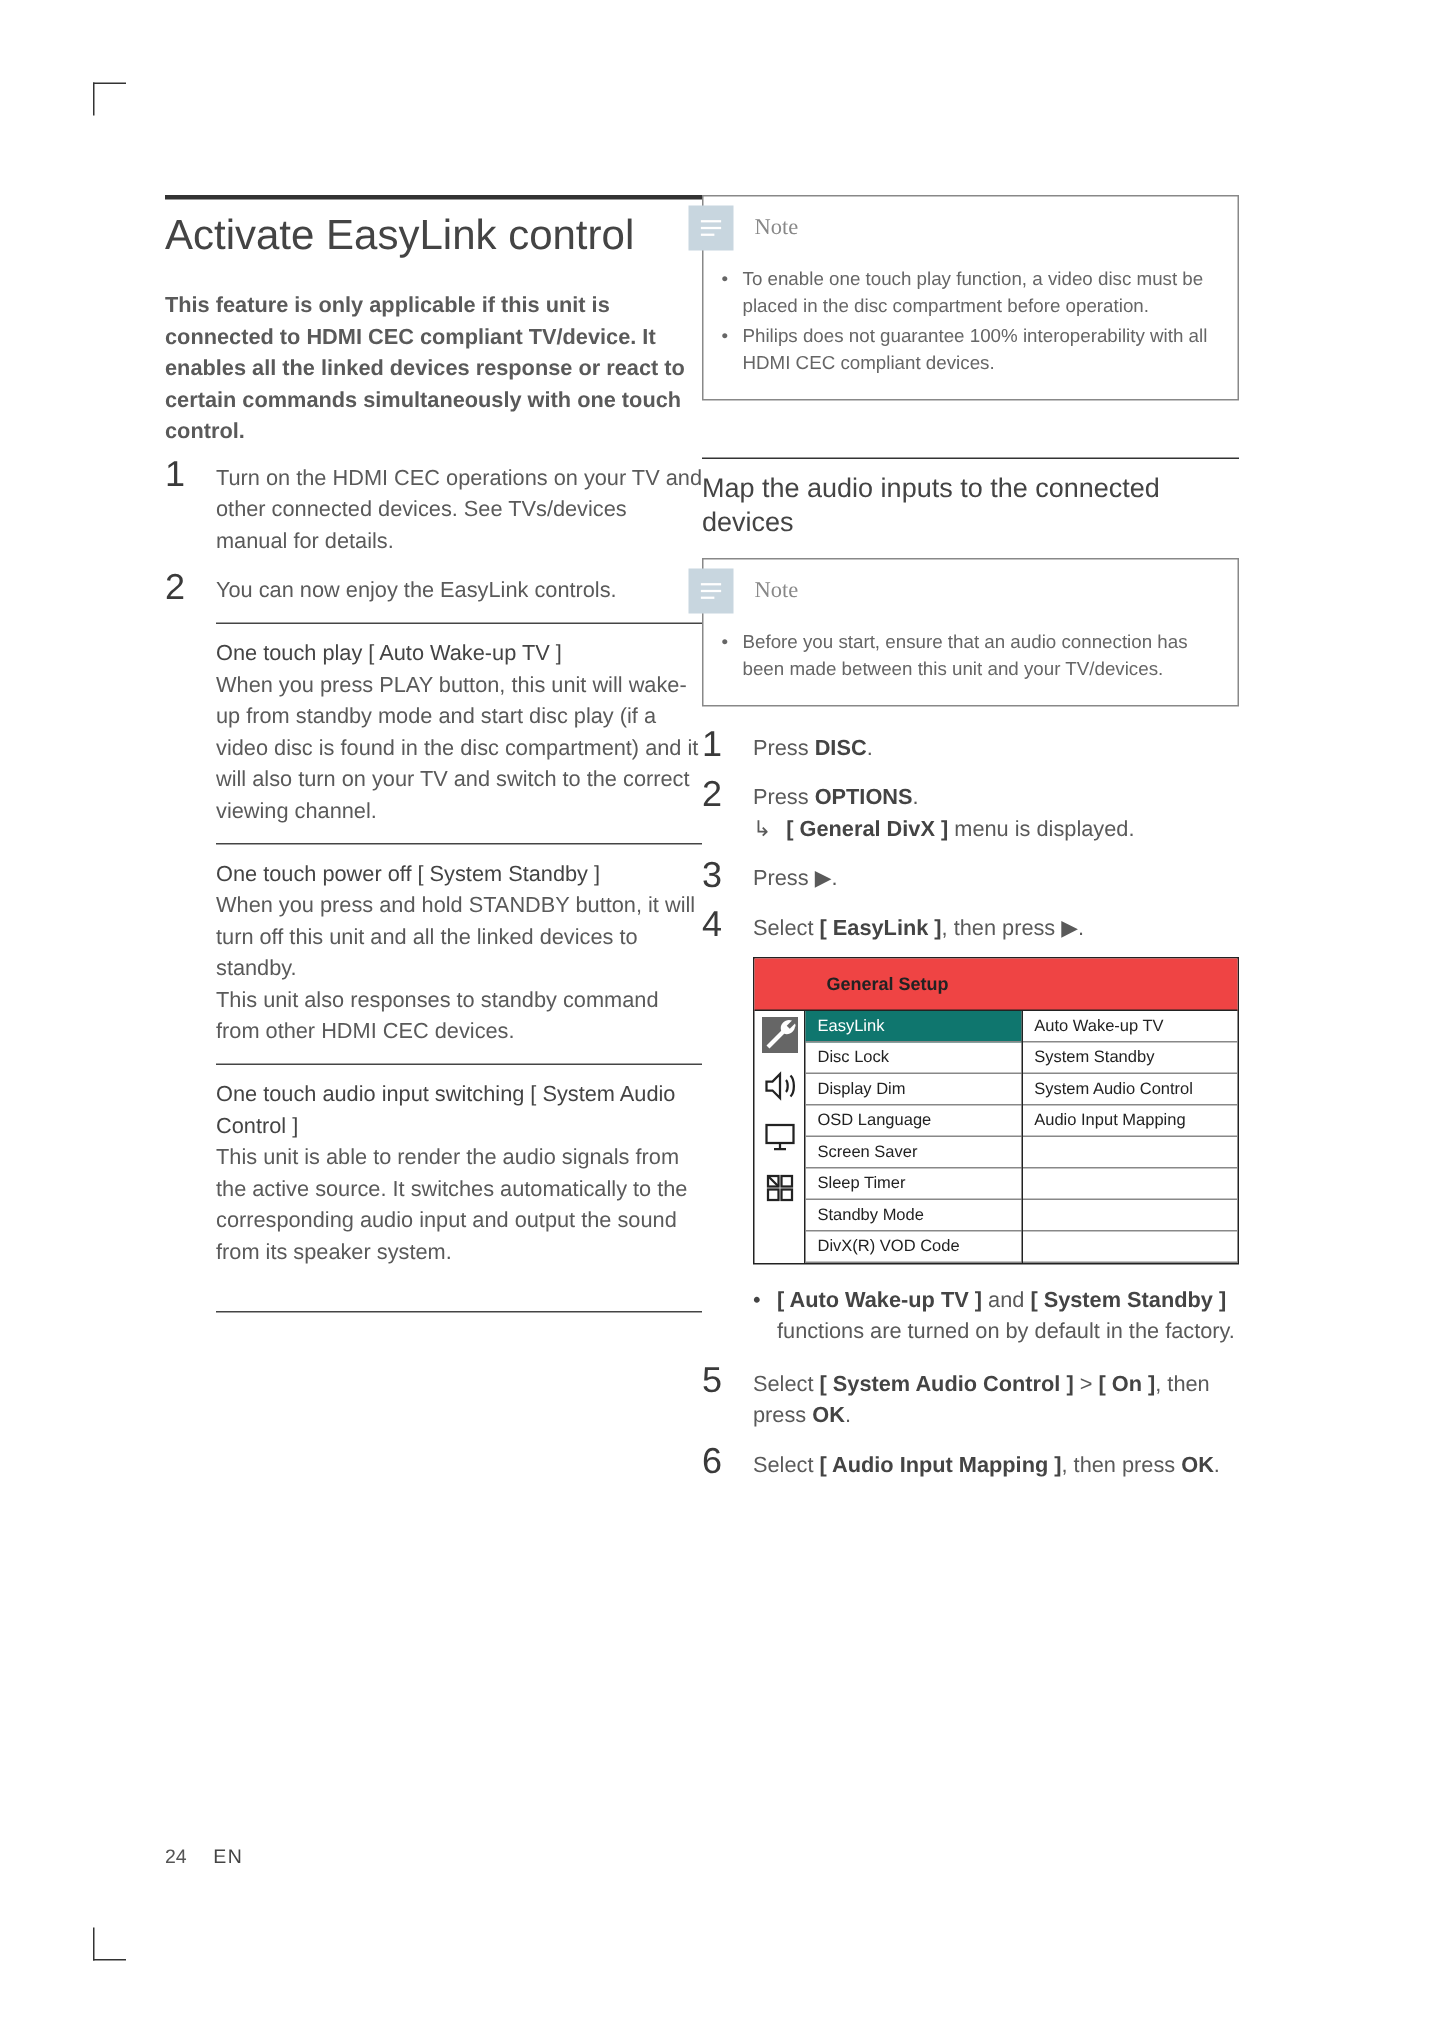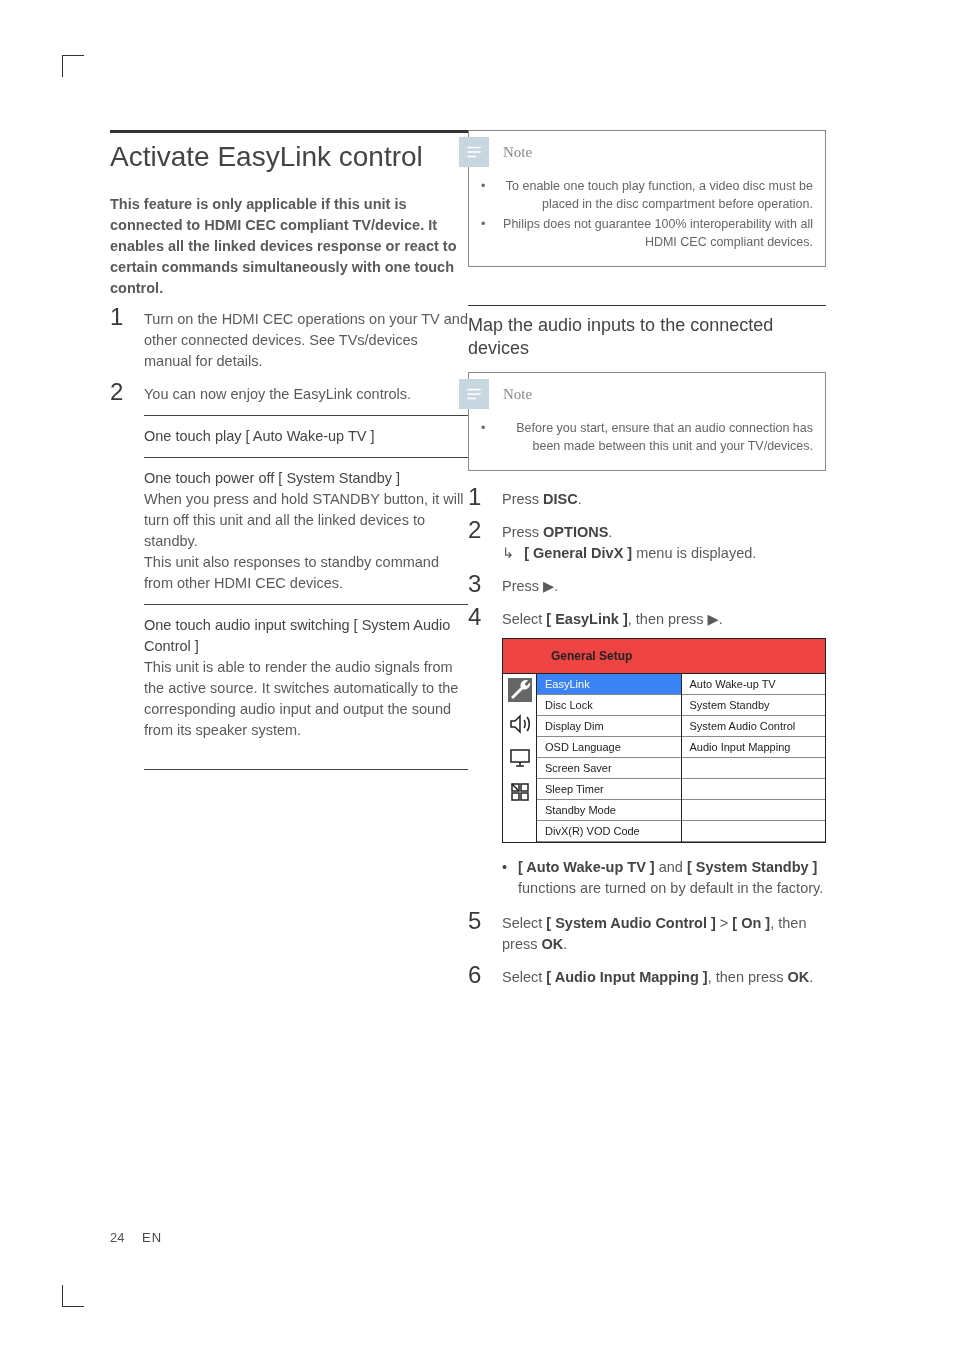--- a/index.html
+++ b/index.html
@@ -32,38 +32,38 @@
   .bullets { list-style: none; margin-top: 6px; }
   .bullets li { font-size: 14.5px; line-height: 1.45; position: relative; padding-left: 16px; margin-bottom: 4px; }
   .bullets li::before { content: "•"; position: absolute; left: 0; top: 0; color: #444; }
 
   .note-box { border: 1px solid #888; }
   .note-header { display: flex; align-items: center; gap: 14px; padding: 6px 0 6px 0; margin-left: -10px; font-family: Liberation Serif, serif;}
   .note-icon { width: 30px; height: 30px; background: #c8d6df; display: flex; align-items: center; justify-content: center; }
   .note-icon svg { width: 18px; height: 18px; }
   .note-title { font-size: 15px; color: #888; font-weight: 400; }
   .note-body { padding: 4px 12px 12px 12px; }
-  .note-body ul { list-style: none; text-align: right; }
+  .note-body ul { list-style: none; }
   .note-body li { font-size: 12.5px; line-height: 1.45; color: #666; position: relative; padding-left: 14px; margin-bottom: 2px; }
   .note-body li::before { content: "•"; position: absolute; left: 0; top: 0; }
 
   .sub-rule { border-top: 1.5px solid #333; margin-top: 38px; margin-bottom: 8px; }
 
   .result-arrow::before { content: "↳"; margin-right: 6px; }
 
   .menu-screenshot { border: 1px solid #222; margin-left: 34px; margin-top: 8px; margin-bottom: 14px; font-family: Arial, sans-serif; font-size: 11px; color: #222; }
   .menu-title { background: #ef4444; border-bottom: 1px solid #222; padding: 10px 10px 10px 48px; font-weight: bold; font-size: 12px; }
   .menu-body { display: flex; }
   .menu-icons { width: 34px; border-right: 1px solid #222; display: flex; flex-direction: column; align-items: center; padding: 4px 0; gap: 10px; }
   .menu-icons .micon { width: 24px; height: 24px; display: flex; align-items: center; justify-content: center; }
   .menu-icons .micon.sel { background: #666; color: #fff; }
   .menu-cols { flex: 1; display: flex; }
   .menu-list { flex: 1; }
   .menu-list .row { border-bottom: 0.5px solid #888; padding: 4px 8px; white-space: nowrap; }
-  .menu-list .row.sel { background: #3b82f6; color: #fff; }
+  .menu-list .row.sel { background: #0f766e; color: #fff; }
   .menu-list.right { border-left: 1px solid #222; }
 
   b { font-weight: 600; color: #444; }
 
   .indent-bullets { margin-left: 34px; }
 
   .pagenum { position: absolute; left: 110px; top: 1230px; font-size: 13px; color: #555; }
   .pagenum b { font-weight: 500; margin-left: 14px; letter-spacing: 1px; }
 
   .tri { display:inline-block; }
@@ -88,20 +88,21 @@
         <div class="body">Turn on the HDMI CEC operations on your TV and other connected devices. See TVs/devices manual for details.</div>
       </li>
       <li>
         <span class="num">2</span>
         <div class="body">You can now enjoy the EasyLink controls.</div>
       </li>
     </ol>
 
     <div class="feature-block">
       <div class="feature-title">One touch play [ Auto Wake-up TV ]</div>
+      <div class="feature-body">When you press PLAY button, this unit will wake- up from standby mode and start disc play (if a video disc is found in the disc compartment) and it will also turn on your TV and switch to the correct viewing channel.</div>
     </div>
 
     <div class="feature-block">
       <div class="feature-title">One touch power off [ System Standby ]</div>
       <div class="feature-body">When you press and hold STANDBY button, it will turn off this unit and all the linked devices to standby.</div>
       <div class="feature-body">This unit also responses to standby command from other HDMI CEC devices.</div>
     </div>
 
     <div class="feature-block feature-last">
       <div class="feature-title">One touch audio input switching [ System Audio Control ]</div>

